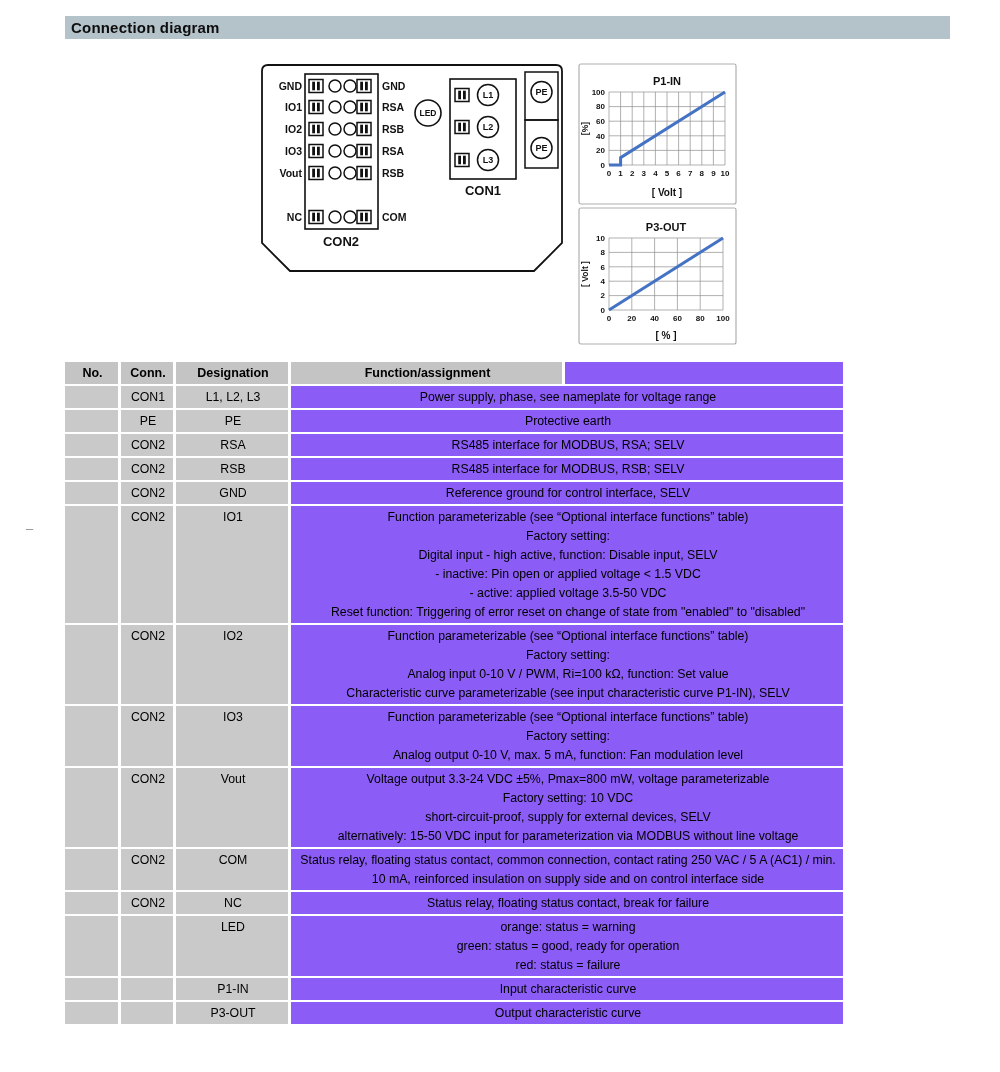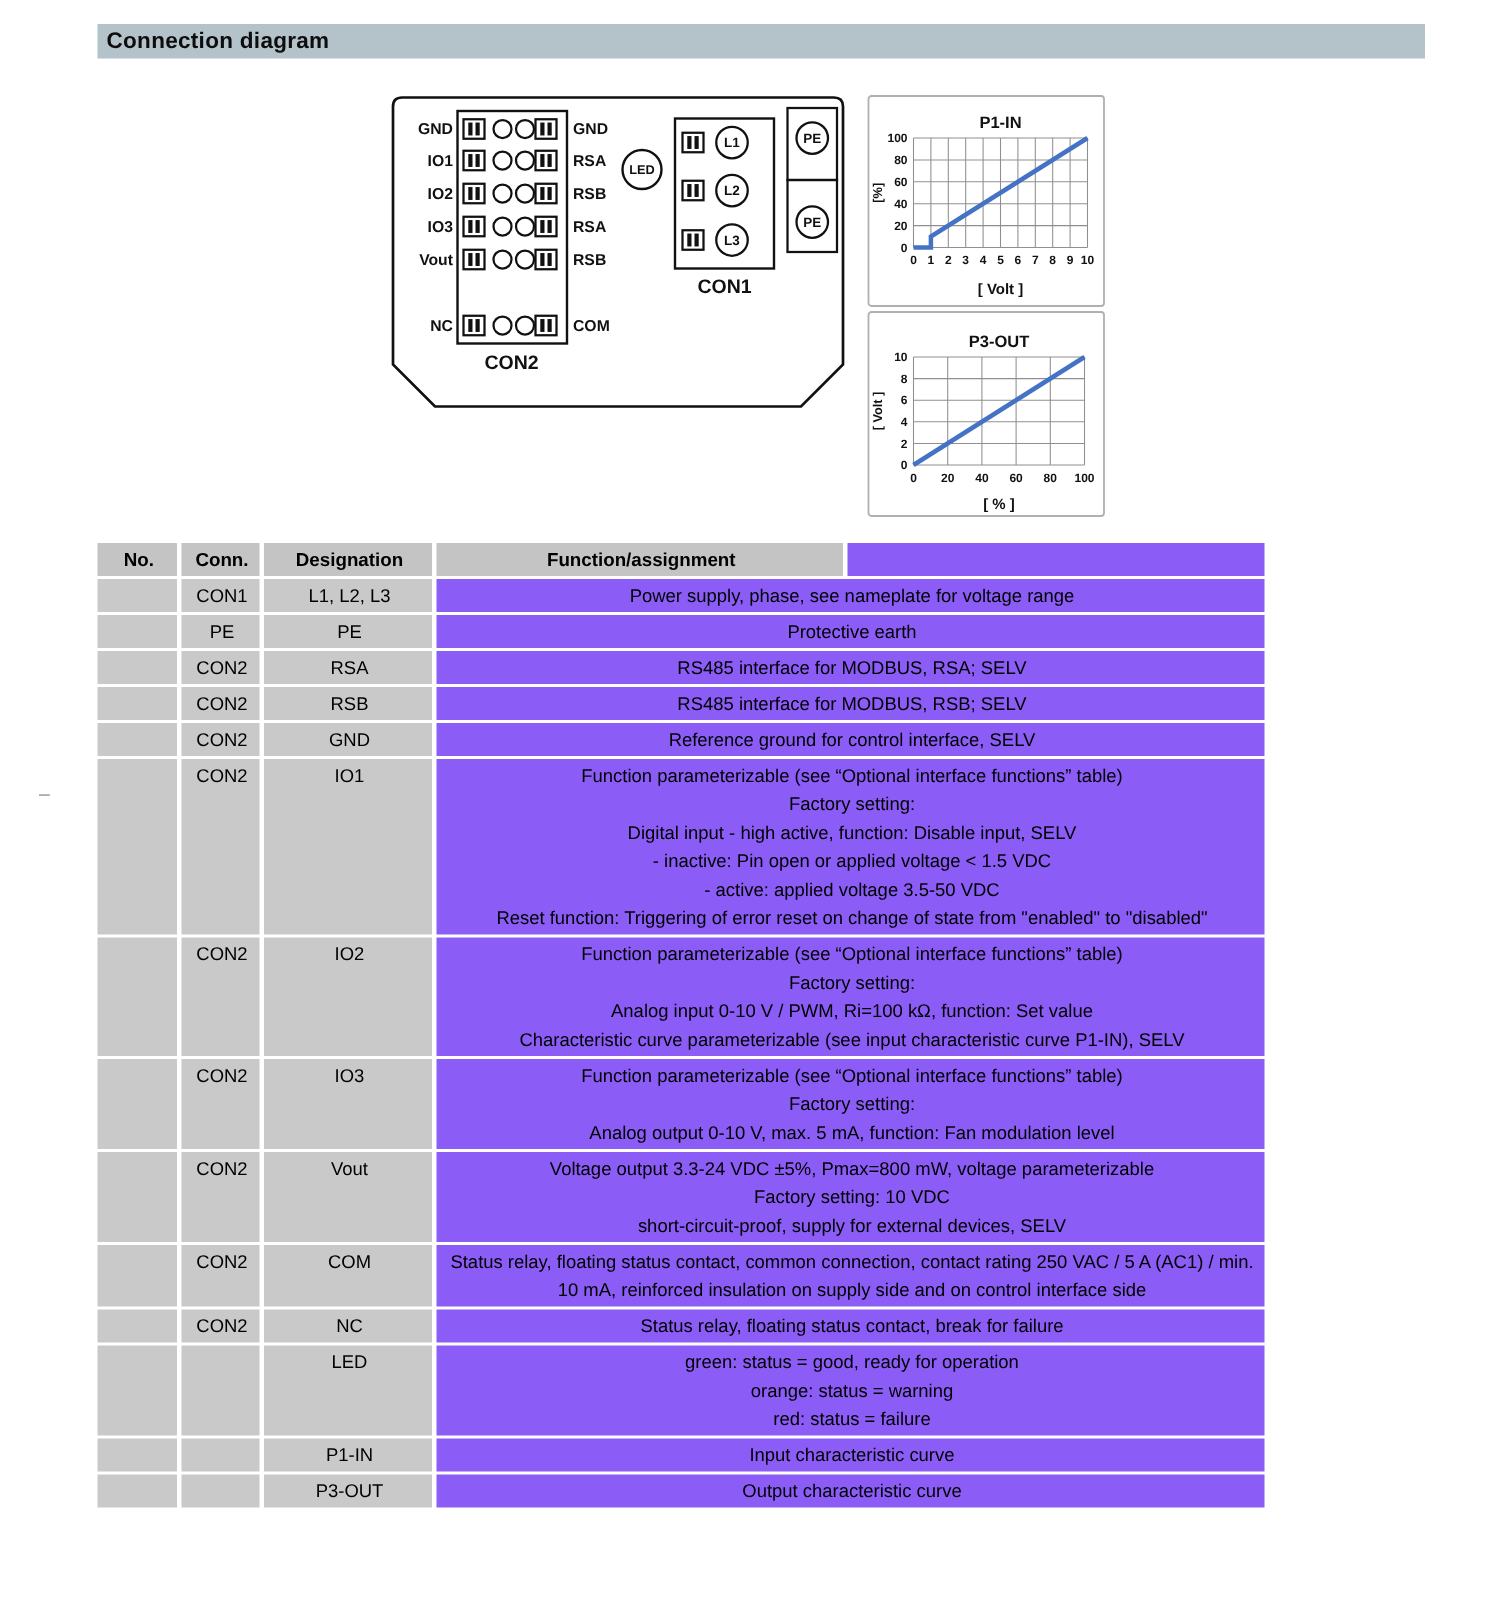--- a/index.html
+++ b/index.html
@@ -326,20 +326,21 @@
       </div>
     </div>
     <div class="trow">
       <div class="cell c-no c-gray"></div>
       <div class="cell c-conn c-gray">CON2</div>
       <div class="cell c-des c-gray">Vout</div>
       <div class="cell c-fn c-light">
         <div class="fn-line">Voltage output 3.3-24 VDC ±5%, Pmax=800 mW, voltage parameterizable</div>
         <div class="fn-line">Factory setting: 10 VDC</div>
         <div class="fn-line">short-circuit-proof, supply for external devices, SELV</div>
+        <div class="fn-line">alternatively: 15-50 VDC input for parameterization via MODBUS without line voltage</div>
       </div>
     </div>
     <div class="trow">
       <div class="cell c-no c-gray"></div>
       <div class="cell c-conn c-gray">CON2</div>
       <div class="cell c-des c-gray">COM</div>
       <div class="cell c-fn c-light">
         <div class="fn-line">Status relay, floating status contact, common connection, contact rating 250 VAC / 5 A (AC1) / min. 10 mA, reinforced insulation on supply side and on control interface side</div>
       </div>
     </div>
@@ -349,22 +350,22 @@
       <div class="cell c-des c-gray">NC</div>
       <div class="cell c-fn c-light">
         <div class="fn-line">Status relay, floating status contact, break for failure</div>
       </div>
     </div>
     <div class="trow">
       <div class="cell c-no c-gray"></div>
       <div class="cell c-conn c-gray"></div>
       <div class="cell c-des c-gray">LED</div>
       <div class="cell c-fn c-light">
+        <div class="fn-line">orange: status = warning</div>
         <div class="fn-line">green: status = good, ready for operation</div>
-        <div class="fn-line">orange: status = warning</div>
         <div class="fn-line">red: status = failure</div>
       </div>
     </div>
     <div class="trow">
       <div class="cell c-no c-gray"></div>
       <div class="cell c-conn c-gray"></div>
       <div class="cell c-des c-gray">P1-IN</div>
       <div class="cell c-fn c-light">
         <div class="fn-line">Input characteristic curve</div>
       </div>

